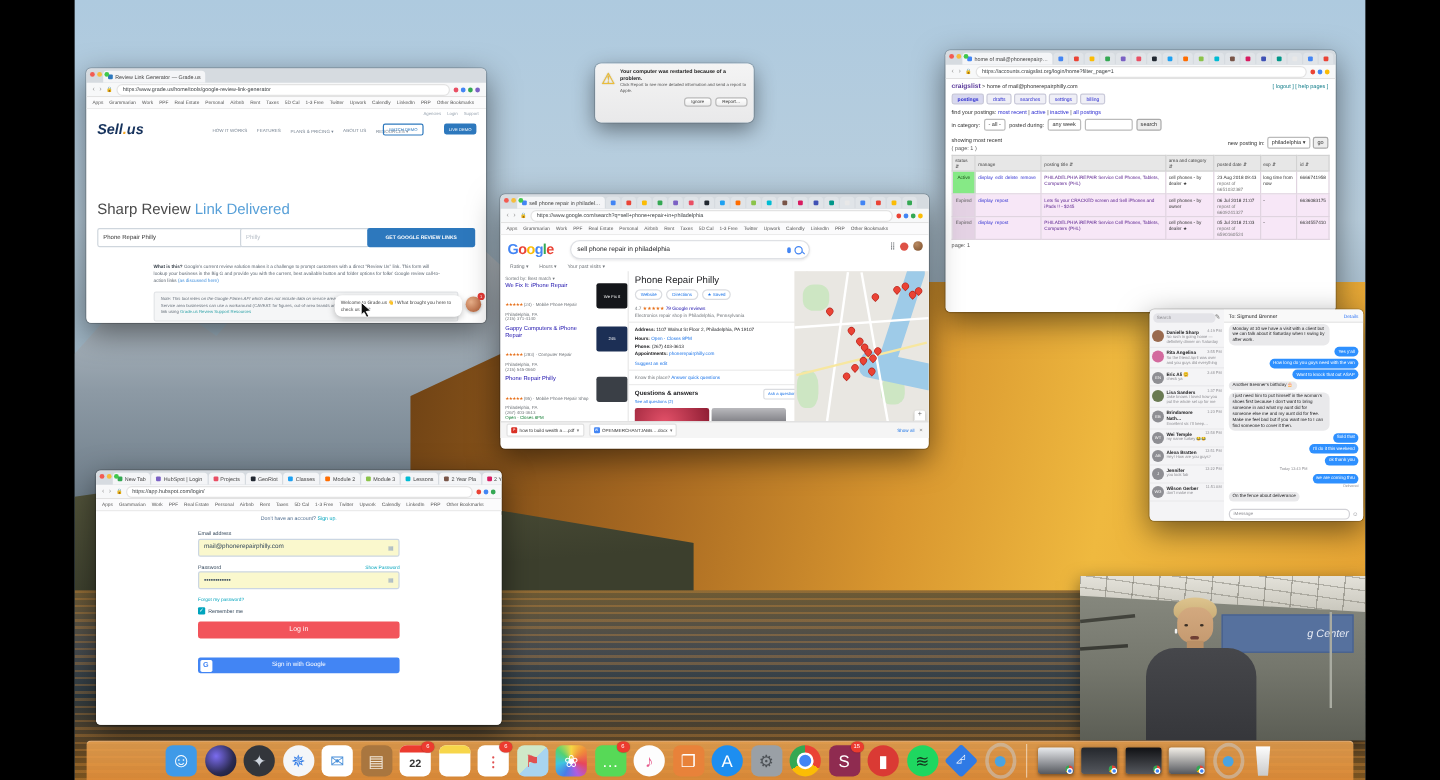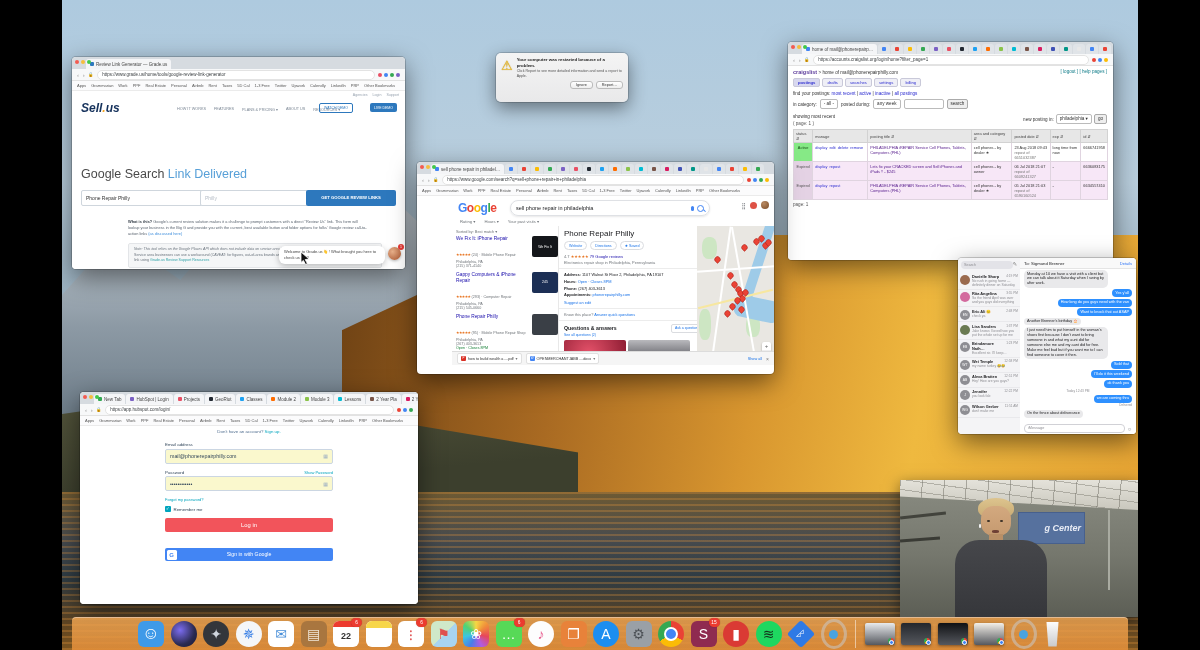--- a/index.html
+++ b/index.html
@@ -107,21 +107,21 @@
   table.cl{border-collapse:collapse;width:100%;margin-top:3px;font-size:3.9px;}
   table.cl th{background:#e7e7e7;border:1px solid #d2d2d2;color:#444;font-weight:normal;padding:1px 2px;text-align:left;}
   table.cl td{border:1px solid #e0d4e0;padding:1.5px 2px;vertical-align:top;}
   tr.expired td{background:#f7e7f7;}
   td.st-active{background:#86e986 !important;text-align:center;color:#144d14;}
   td.st-expired{background:#e4d2e4 !important;text-align:center;color:#555;}
   .cl-manage a{color:#2b2bd0;margin-right:2px;}
   .cl-title a{color:#551a8b;}
   .cl-sub{color:#777;}
   
-  .gg-content{position:relative;height:calc(100% - 43px);background:#fff;margin-left:35px;}
+  .gg-content{position:relative;height:calc(100% - 43px);background:#fff;}
   .gg-logo{position:absolute;left:6px;top:5px;font-size:12px;font-weight:bold;letter-spacing:-.5px;}
   .gg-box{position:absolute;left:58px;top:4px;width:188px;height:14px;border:1px solid #dfe1e5;border-radius:8px;
     box-shadow:0 1px 2px rgba(32,33,36,.1);display:flex;align-items:center;padding:0 5px;gap:3px;}
   .gg-q{flex:1;font-size:5.5px;color:#202124;white-space:nowrap;overflow:hidden;}
   .gg-mic{width:3px;height:5px;background:#4285f4;border-radius:2px;position:relative;}
   .gg-lens{width:5px;height:5px;border:1.2px solid #4285f4;border-radius:50%;position:relative;}
   .gg-lens:after{content:"";position:absolute;width:2.5px;height:1.2px;background:#4285f4;transform:rotate(45deg);right:-2px;bottom:-.5px;}
   .gg-right{position:absolute;right:5px;top:5px;display:flex;gap:4px;align-items:center;}
   .gg-grid{font-size:6px;color:#5f6368;}
   .gg-bell{width:7px;height:7px;border-radius:50%;background:#de5246;}
@@ -237,22 +237,22 @@
   
   .cam{position:absolute;left:900px;top:480px;width:238px;height:137px;z-index:20;overflow:hidden;
     background:linear-gradient(180deg,#8a8c82 0%,#75776d 55%,#5c5e55 100%);box-shadow:0 4px 14px rgba(0,0,0,.5);}
   .cam-ceil{position:absolute;left:0;top:0;width:100%;height:30px;
     background:linear-gradient(180deg,#e4e2da,#c9c7bd);
     clip-path:polygon(0 0,100% 0,100% 100%,0 55%);}
   .cam-ceil:after{content:"";position:absolute;inset:0;
     background:repeating-linear-gradient(95deg,rgba(120,118,108,.55) 0 1px,rgba(0,0,0,0) 1px 22px),
                repeating-linear-gradient(8deg,rgba(120,118,108,.45) 0 1px,rgba(0,0,0,0) 1px 10px);}
   .cam-sign{position:absolute;left:118px;top:32px;width:62px;height:30px;background:#56719e;border:1px solid #47608d;
-    color:#e8ecf5;font-size:9px;font-style:italic;font-weight:bold;display:flex;align-items:center;
-    justify-content:flex-end;padding-right:3px;overflow:hidden;}
+    color:#e8ecf5;font-size:9px;font-style:italic;font-weight:normal;display:flex;align-items:center;
+    justify-content:flex-end;padding-right:3px;overflow:hidden;padding-left:43px;}
   .cam-shelf{position:absolute;left:0;top:34px;width:46px;height:3px;background:#42433c;transform:rotate(-6deg);}
   .cam-shelf2{position:absolute;left:0;top:58px;width:40px;height:3px;background:#3a3b35;transform:rotate(-4deg);}
   .cam-door{position:absolute;right:28px;top:30px;width:2px;height:80px;background:#a9aba1;}
   .cam-hair{position:absolute;left:78px;top:18px;width:36px;height:20px;border-radius:50% 50% 40% 40%;
     background:linear-gradient(#ddc48e,#c9ab74);}
   .cam-face{position:absolute;left:81px;top:26px;width:30px;height:30px;border-radius:42%;
     background:linear-gradient(#d3a97f,#c59a70);}
   .cam-eye{position:absolute;width:3px;height:1.6px;background:#3a3026;border-radius:50%;top:40px;}
   .cam-mouth{position:absolute;left:92px;top:50px;width:7px;height:2.5px;background:#6e3f34;border-radius:40%;}
   .cam-neck{position:absolute;left:89px;top:54px;width:14px;height:8px;background:#b98f66;}
@@ -351,21 +351,21 @@
       <div class="gr-logo"><span>Sell</span><span class="dot">.</span><span>us</span></div>
       <div class="gr-nav" id="gr-nav">
           <span>HOW IT WORKS</span>
           <span>FEATURES</span>
           <span>PLANS &amp; PRICING ▾</span>
           <span>ABOUT US</span>
           <span>RESOURCES ▾</span>
         </div>
       <div class="gr-btn1">WATCH DEMO</div>
       <div class="gr-btn2">LIVE DEMO</div>
-      <div class="gr-h1"><span>Google Search </span><span class="accent">Link Delivered</span></div>
+      <div class="gr-h1"><span>Sharp Review </span><span class="accent">Link Delivered</span></div>
       <div class="gr-in" style="left:9px;width:112px;">Phone Repair Philly</div>
       <div class="gr-in ph" style="left:128px;width:98px;">Philly</div>
       <div class="gr-cta">GET GOOGLE REVIEW LINKS</div>
       <div class="gr-para"><b>What is this? </b><span>Google's current review solution makes it a challenge to prompt customers with a direct "Review Us" link. This form will lookup your business in the Big G and provide you with the current, best available button and folder options for folks' Google review call-to-action links </span><span class="lnk">(as discussed here)</span></div>
       <div class="gr-note"><i>Note: This tool relies on the Google Places API which does not include data on service area businesses.</i><br><span>Service area businesses can use a workaround (CAVEAT: for figures, out-of-area brands and other edge cases) and try alternative ways of creating the link using </span><span class="lnk">Grade.us Review Support Resources</span></div>
       <div class="gr-chat">Welcome to Grade.us 👋! What brought you here to check us out?</div>
       <div class="gr-chat-av"></div>
       <div class="gr-chat-badge">1</div>
     </div>
   </div>

